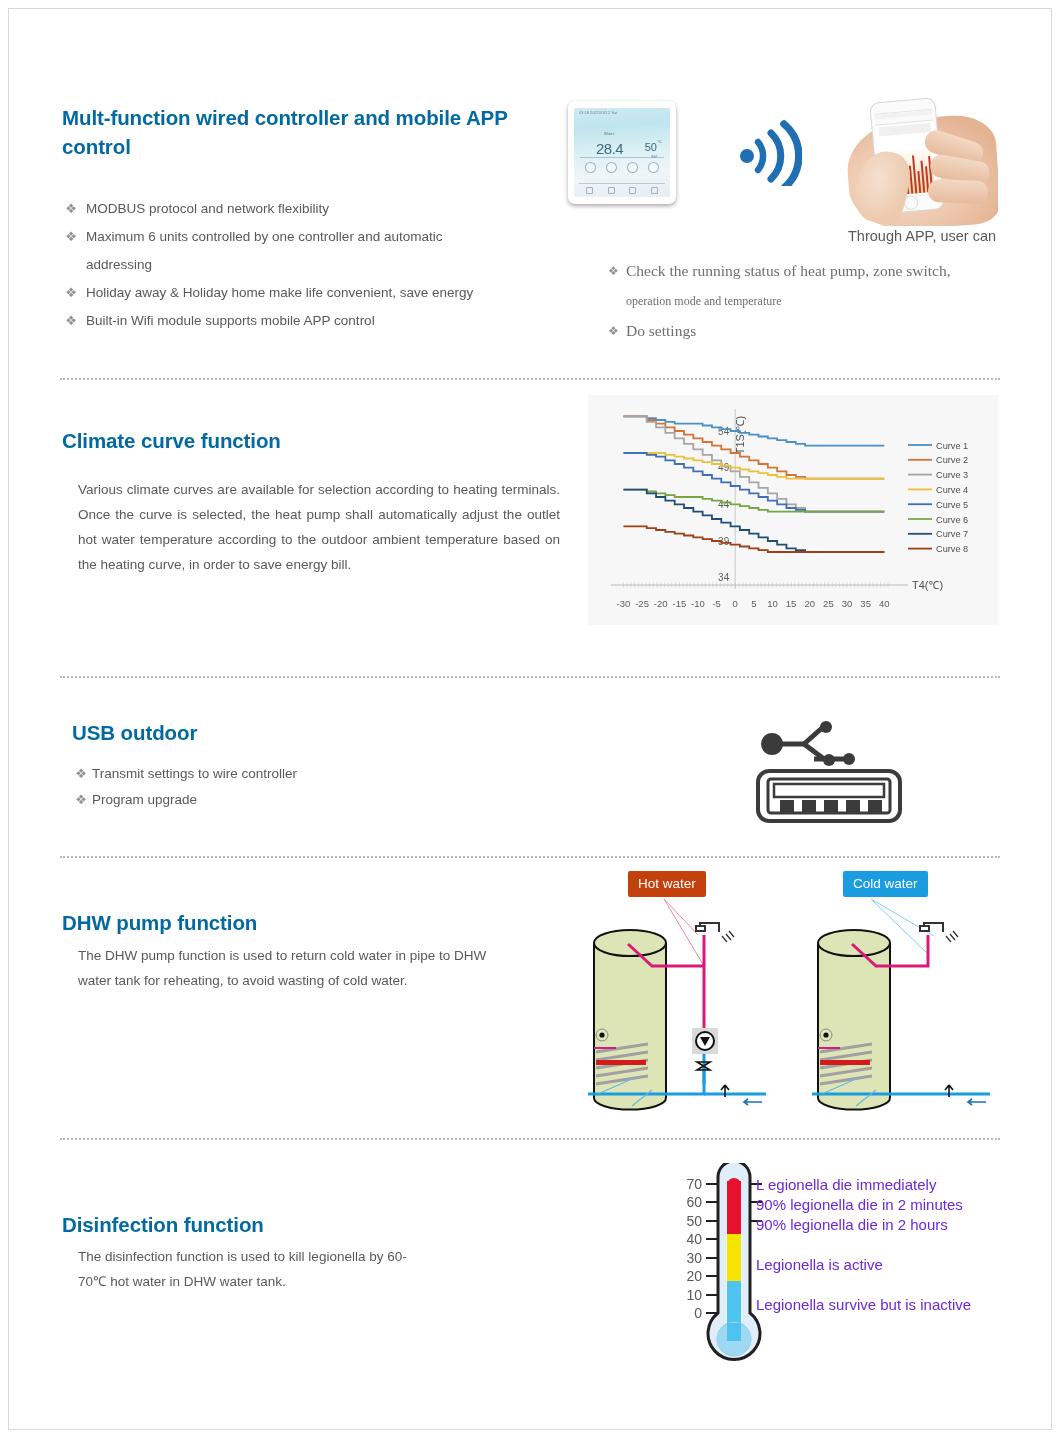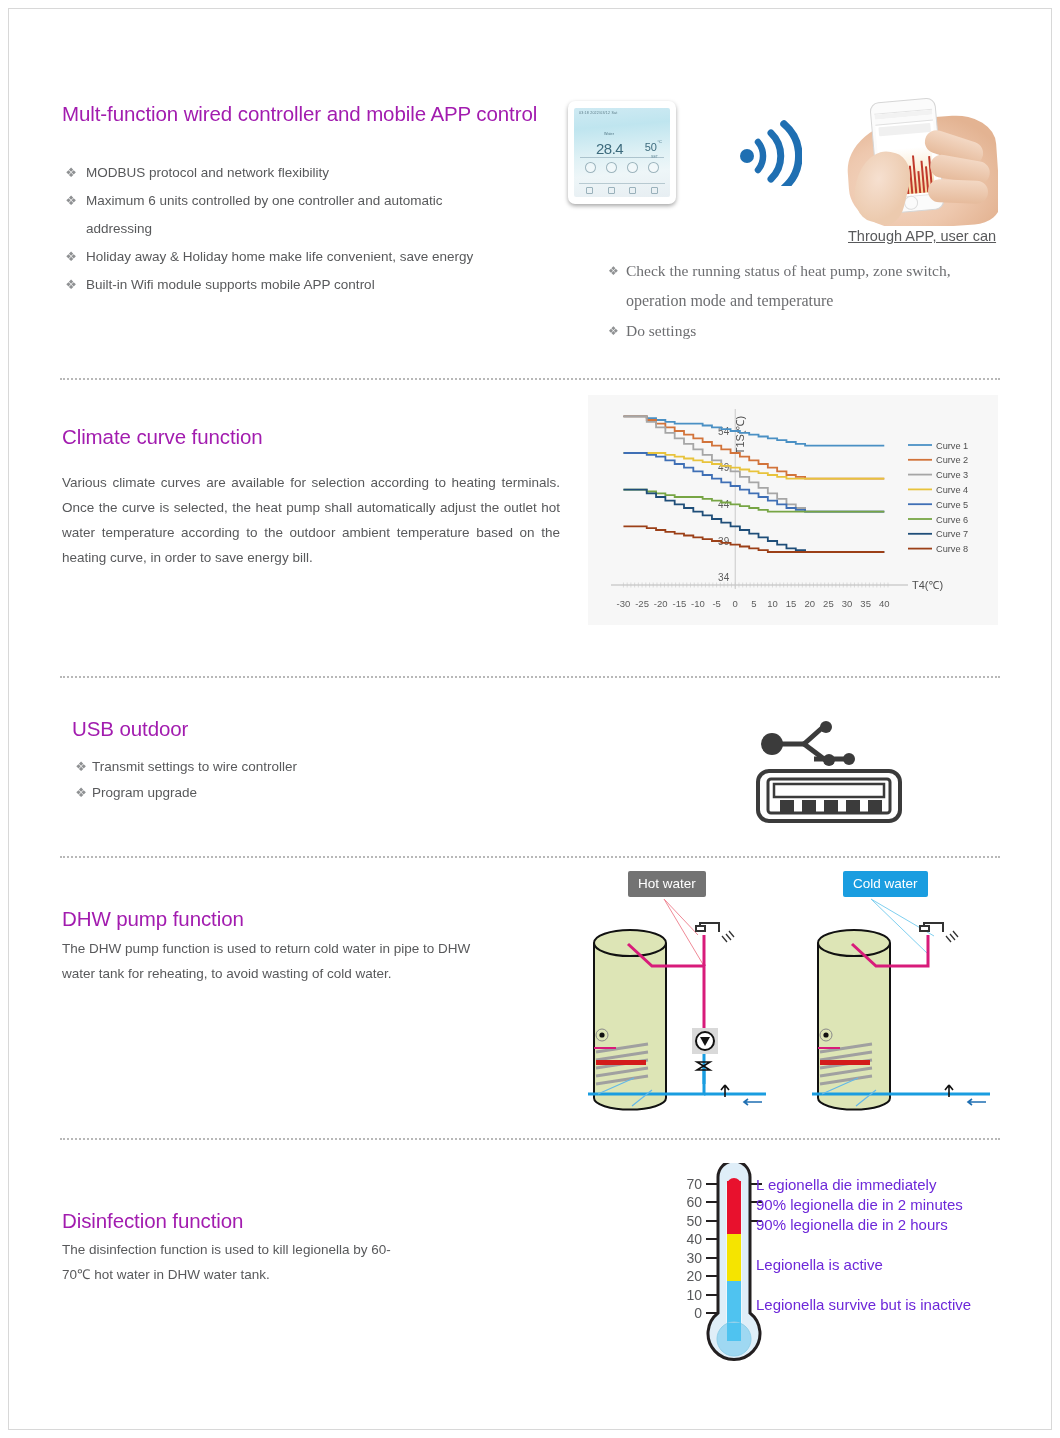--- a/index.html
+++ b/index.html
@@ -24,30 +24,31 @@
   
   .divider {
     position: absolute;
     left: 60px; right: 60px;
     height: 0;
     border-top: 2px dotted #b8b8b8;
   }
 
   
   .h-title {
-    color: #a21caf;
+    color: #0369a1;
     font-size: 20.5px;
-    font-weight: normal;
-    line-height: 22px;
+    font-weight: bold;
+    line-height: 29px;
     letter-spacing: -0.1px;
   }
   .body-text {
     color: #58595b;
     font-size: 13.5px;
     line-height: 25px;
+    margin-left: 16px;
   }
   .body-text.justify { text-align: justify; }
 
   
   .bullet-list { list-style: none; }
   .bullet-row {
     position: relative;
     padding-left: 24px;
     color: #58595b;
     font-size: 13.5px;
@@ -73,21 +74,21 @@
     position: absolute; left: 0; top: 0;
     width: 14px; height: 30px;
     color: #8f9193;
     font-family: "Liberation Sans", sans-serif;
     font-size: 12px;
     line-height: 30px;
   }
   .serif-cont {
     color: #6d6e71;
     font-family: "Liberation Serif", serif;
-    font-size: 16px;
+    font-size: 12px;
     line-height: 30px;
     padding-left: 18px;
   }
 
   
   #sec1 { position: absolute; left: 0; top: 0; width: 1060px; height: 370px; }
   #sec1 .left { position: absolute; left: 62px; top: 103px; width: 500px; }
   #sec1 .left h2 { margin-bottom: 34px; }
   #sec1 .right { position: absolute; left: 608px; top: 95px; width: 400px; }
 
@@ -197,21 +198,20 @@
   }
   .ph-bar { position:absolute; bottom:0; width:2px; background:#c0392b; }
   .phone-home {
     position:absolute; left:50%; bottom:1px; margin-left:-7px;
     width:14px; height:14px; border-radius:50%; border:1px solid #dcdcdc;
   }
   .through-app {
     position:absolute; left:848px; top:226px; width:180px;
     color:#58595b; font-size:14.5px; line-height:20px;
     white-space: nowrap;
-    text-decoration: underline;
   }
 
   
   #sec2 { position:absolute; left:0; top:370px; width:1060px; height:300px; }
   #sec2 .left { position:absolute; left:62px; top:56px; width:498px; }
   #sec2 .left h2 { margin-bottom: 22px; }
   .chart-box {
     position:absolute; left:588px; top:25px;
     width:410px; height:230px;
     background:#f7f7f7;
@@ -228,21 +228,21 @@
   #sec4 .left { position:absolute; left:62px; top:58px; width:500px; }
   #sec4 .left h2 { margin-bottom: 6px; }
   .dhw-graphic { position:absolute; left:586px; top:866px; width:420px; height:246px; }
 
   .pill {
     position:absolute;
     color:#fff; font-size:13.5px; line-height:26px;
     text-align:center; border-radius:2px;
     padding: 0 10px;
   }
-  .pill.hot { background:#737373; }
+  .pill.hot { background:#c2410c; }
   .pill.cold { background:#1a9de0; }
 
   
   #sec5 { position:absolute; left:0; top:1130px; width:1060px; height:308px; }
   #sec5 .left { position:absolute; left:62px; top:80px; width:460px; }
   #sec5 .left h2 { margin-bottom: 5px; }
   .thermo { position:absolute; left:676px; top:1163px; width:120px; height:210px; }
   .thermo-labels { position:absolute; left:756px; top:1168px; width:290px; }
   .thermo-label {
     position:absolute; color:#6d28d9; font-size:15px; white-space:nowrap;

